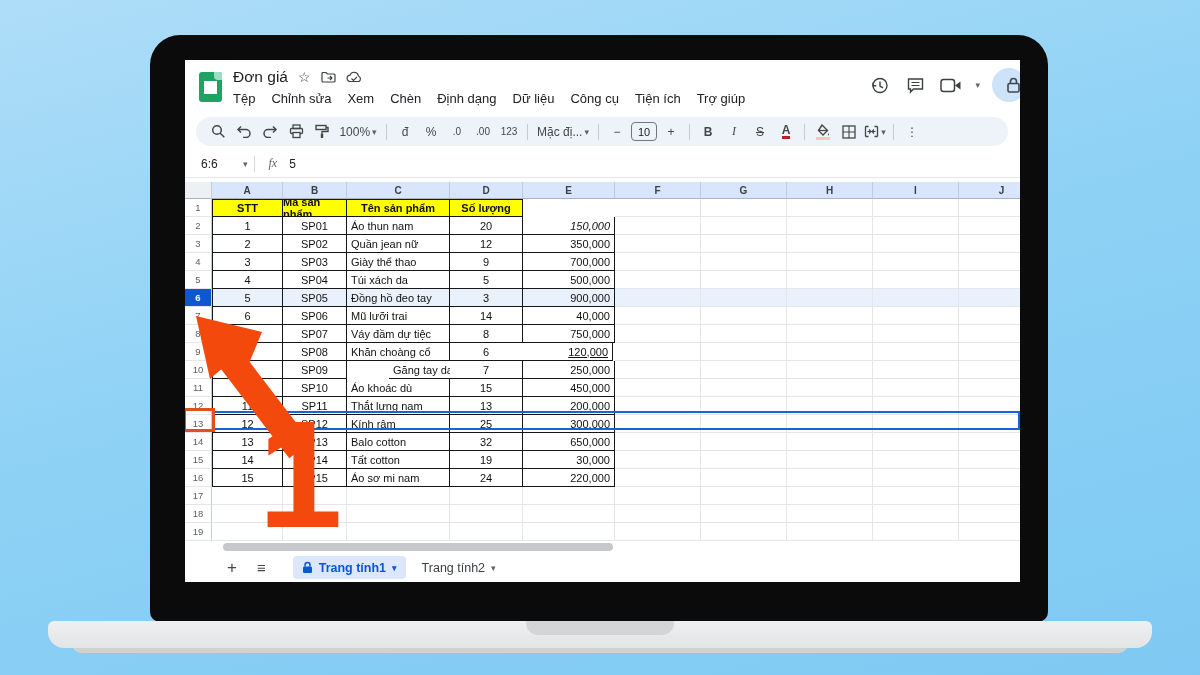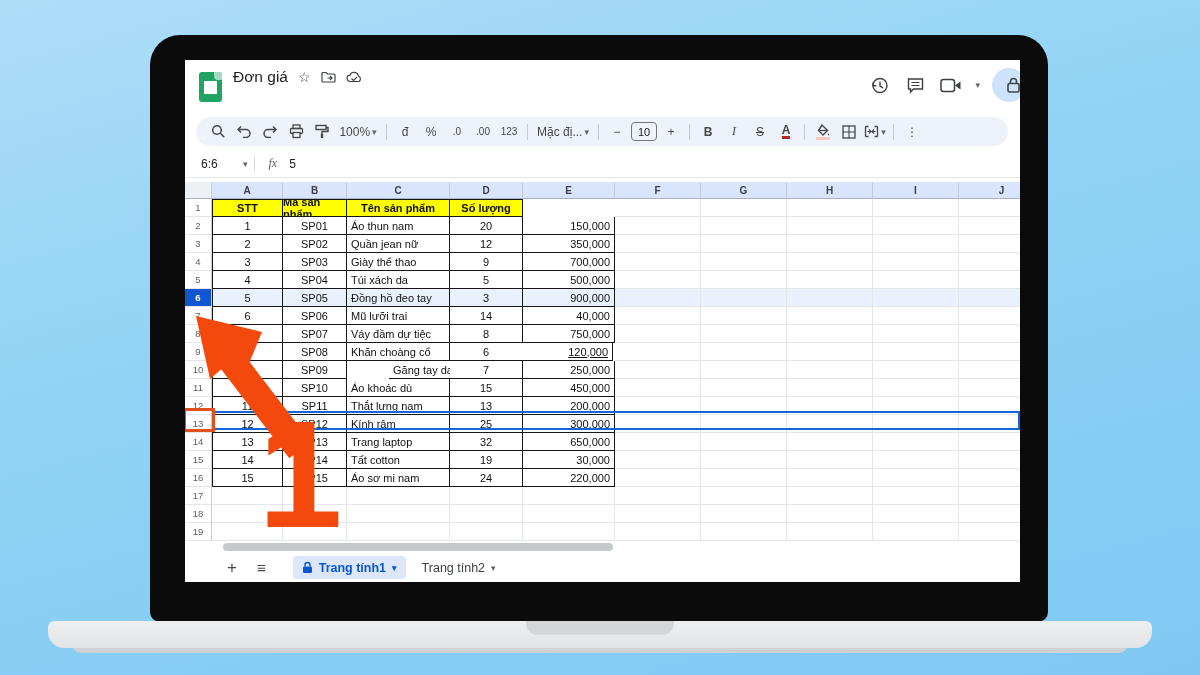--- a/index.html
+++ b/index.html
@@ -135,20 +135,31 @@
               <path d="M6.5 7h4M9 5l2 2-2 2" fill="none" stroke="#3c4043" stroke-width="1.1"></path>
             </svg>
         </span>
         <span>
           <svg class="icon" width="17" height="12" viewBox="0 0 17 12">
               <path d="M4.5 10.5a3.2 3.2 0 0 1-.4-6.4A4.3 4.3 0 0 1 12.4 5a3 3 0 0 1 .4 5.5z" fill="none" stroke="#3c4043" stroke-width="1.2"></path>
               <path d="M5.5 7.5l2 2 3.5-3.5" fill="none" stroke="#3c4043" stroke-width="1.1"></path>
             </svg>
         </span>
       </div>
+      <div class="menubar">
+          <span>Tệp</span>
+          <span>Chỉnh sửa</span>
+          <span>Xem</span>
+          <span>Chèn</span>
+          <span>Định dạng</span>
+          <span>Dữ liệu</span>
+          <span>Công cụ</span>
+          <span>Tiện ích</span>
+          <span>Trợ giúp</span>
+        </div>
       <div class="head-right">
         <span class="hicon">
           <svg class="icon" width="19" height="19" viewBox="0 0 19 19">
               <circle cx="10" cy="9.5" r="7" fill="none" stroke="#3c4043" stroke-width="1.4"></circle>
               <path d="M10 5.5V10l3 1.8" fill="none" stroke="#3c4043" stroke-width="1.4"></path>
               <path d="M3 6.5v3.2h3.2" fill="none" stroke="#3c4043" stroke-width="1.4"></path>
             </svg>
         </span>
         <span class="hicon">
           <svg class="icon" width="19" height="19" viewBox="0 0 19 19">
@@ -288,21 +299,21 @@
         <div class="gc " style="left: 430px; top: 17px; width: 86px; height: 18px;"></div>
         <div class="gc " style="left: 516px; top: 17px; width: 86px; height: 18px;"></div>
         <div class="gc " style="left: 602px; top: 17px; width: 86px; height: 18px;"></div>
         <div class="gc " style="left: 688px; top: 17px; width: 86px; height: 18px;"></div>
         <div class="gc " style="left: 774px; top: 17px; width: 86px; height: 18px;"></div>
         <div class="gc rowhdr" style="left: 0px; top: 35px; width: 27px; height: 18px;">2</div>
         <div class="gc tb ca first" style="left: 27px; top: 35px; width: 71px; height: 18px;">1</div>
         <div class="gc tb ca" style="left: 98px; top: 35px; width: 64px; height: 18px;">SP01</div>
         <div class="gc tb cl" style="left: 162px; top: 35px; width: 103px; height: 18px;">Áo thun nam</div>
         <div class="gc tb ca" style="left: 265px; top: 35px; width: 73px; height: 18px;">20</div>
-        <div class="gc tb cr" style="left: 338px; top: 35px; width: 92px; height: 18px;">150,000</div>
+        <div class="gc tb cr" style="left: 338px; top: 35px; width: 92px; height: 18px; font-style: italic;">150,000</div>
         <div class="gc " style="left: 430px; top: 35px; width: 86px; height: 18px;"></div>
         <div class="gc " style="left: 516px; top: 35px; width: 86px; height: 18px;"></div>
         <div class="gc " style="left: 602px; top: 35px; width: 86px; height: 18px;"></div>
         <div class="gc " style="left: 688px; top: 35px; width: 86px; height: 18px;"></div>
         <div class="gc " style="left: 774px; top: 35px; width: 86px; height: 18px;"></div>
         <div class="gc rowhdr" style="left: 0px; top: 53px; width: 27px; height: 18px;">3</div>
         <div class="gc tb ca first" style="left: 27px; top: 53px; width: 71px; height: 18px;">2</div>
         <div class="gc tb ca" style="left: 98px; top: 53px; width: 64px; height: 18px;">SP02</div>
         <div class="gc tb cl" style="left: 162px; top: 53px; width: 103px; height: 18px; text-align: center;">Quần jean nữ</div>
         <div class="gc tb ca" style="left: 265px; top: 53px; width: 73px; height: 18px;">12</div>
@@ -418,21 +429,21 @@
         <div class="gc tb ca" style="left: 265px; top: 233px; width: 73px; height: 18px;">25</div>
         <div class="gc tb cr" style="left: 338px; top: 233px; width: 92px; height: 18px;">300,000</div>
         <div class="gc " style="left: 430px; top: 233px; width: 86px; height: 18px;"></div>
         <div class="gc " style="left: 516px; top: 233px; width: 86px; height: 18px;"></div>
         <div class="gc " style="left: 602px; top: 233px; width: 86px; height: 18px;"></div>
         <div class="gc " style="left: 688px; top: 233px; width: 86px; height: 18px;"></div>
         <div class="gc " style="left: 774px; top: 233px; width: 86px; height: 18px;"></div>
         <div class="gc rowhdr" style="left: 0px; top: 251px; width: 27px; height: 18px;">14</div>
         <div class="gc tb ca first" style="left: 27px; top: 251px; width: 71px; height: 18px;">13</div>
         <div class="gc tb ca" style="left: 98px; top: 251px; width: 64px; height: 18px;">SP13</div>
-        <div class="gc tb cl" style="left: 162px; top: 251px; width: 103px; height: 18px;">Trang laptop</div>
+        <div class="gc tb cl" style="left: 162px; top: 251px; width: 103px; height: 18px;">Balo cotton</div>
         <div class="gc tb ca" style="left: 265px; top: 251px; width: 73px; height: 18px;">32</div>
         <div class="gc tb cr" style="left: 338px; top: 251px; width: 92px; height: 18px;">650,000</div>
         <div class="gc " style="left: 430px; top: 251px; width: 86px; height: 18px;"></div>
         <div class="gc " style="left: 516px; top: 251px; width: 86px; height: 18px;"></div>
         <div class="gc " style="left: 602px; top: 251px; width: 86px; height: 18px;"></div>
         <div class="gc " style="left: 688px; top: 251px; width: 86px; height: 18px;"></div>
         <div class="gc " style="left: 774px; top: 251px; width: 86px; height: 18px;"></div>
         <div class="gc rowhdr" style="left: 0px; top: 269px; width: 27px; height: 18px;">15</div>
         <div class="gc tb ca first" style="left: 27px; top: 269px; width: 71px; height: 18px;">14</div>
         <div class="gc tb ca" style="left: 98px; top: 269px; width: 64px; height: 18px;">SP14</div>

